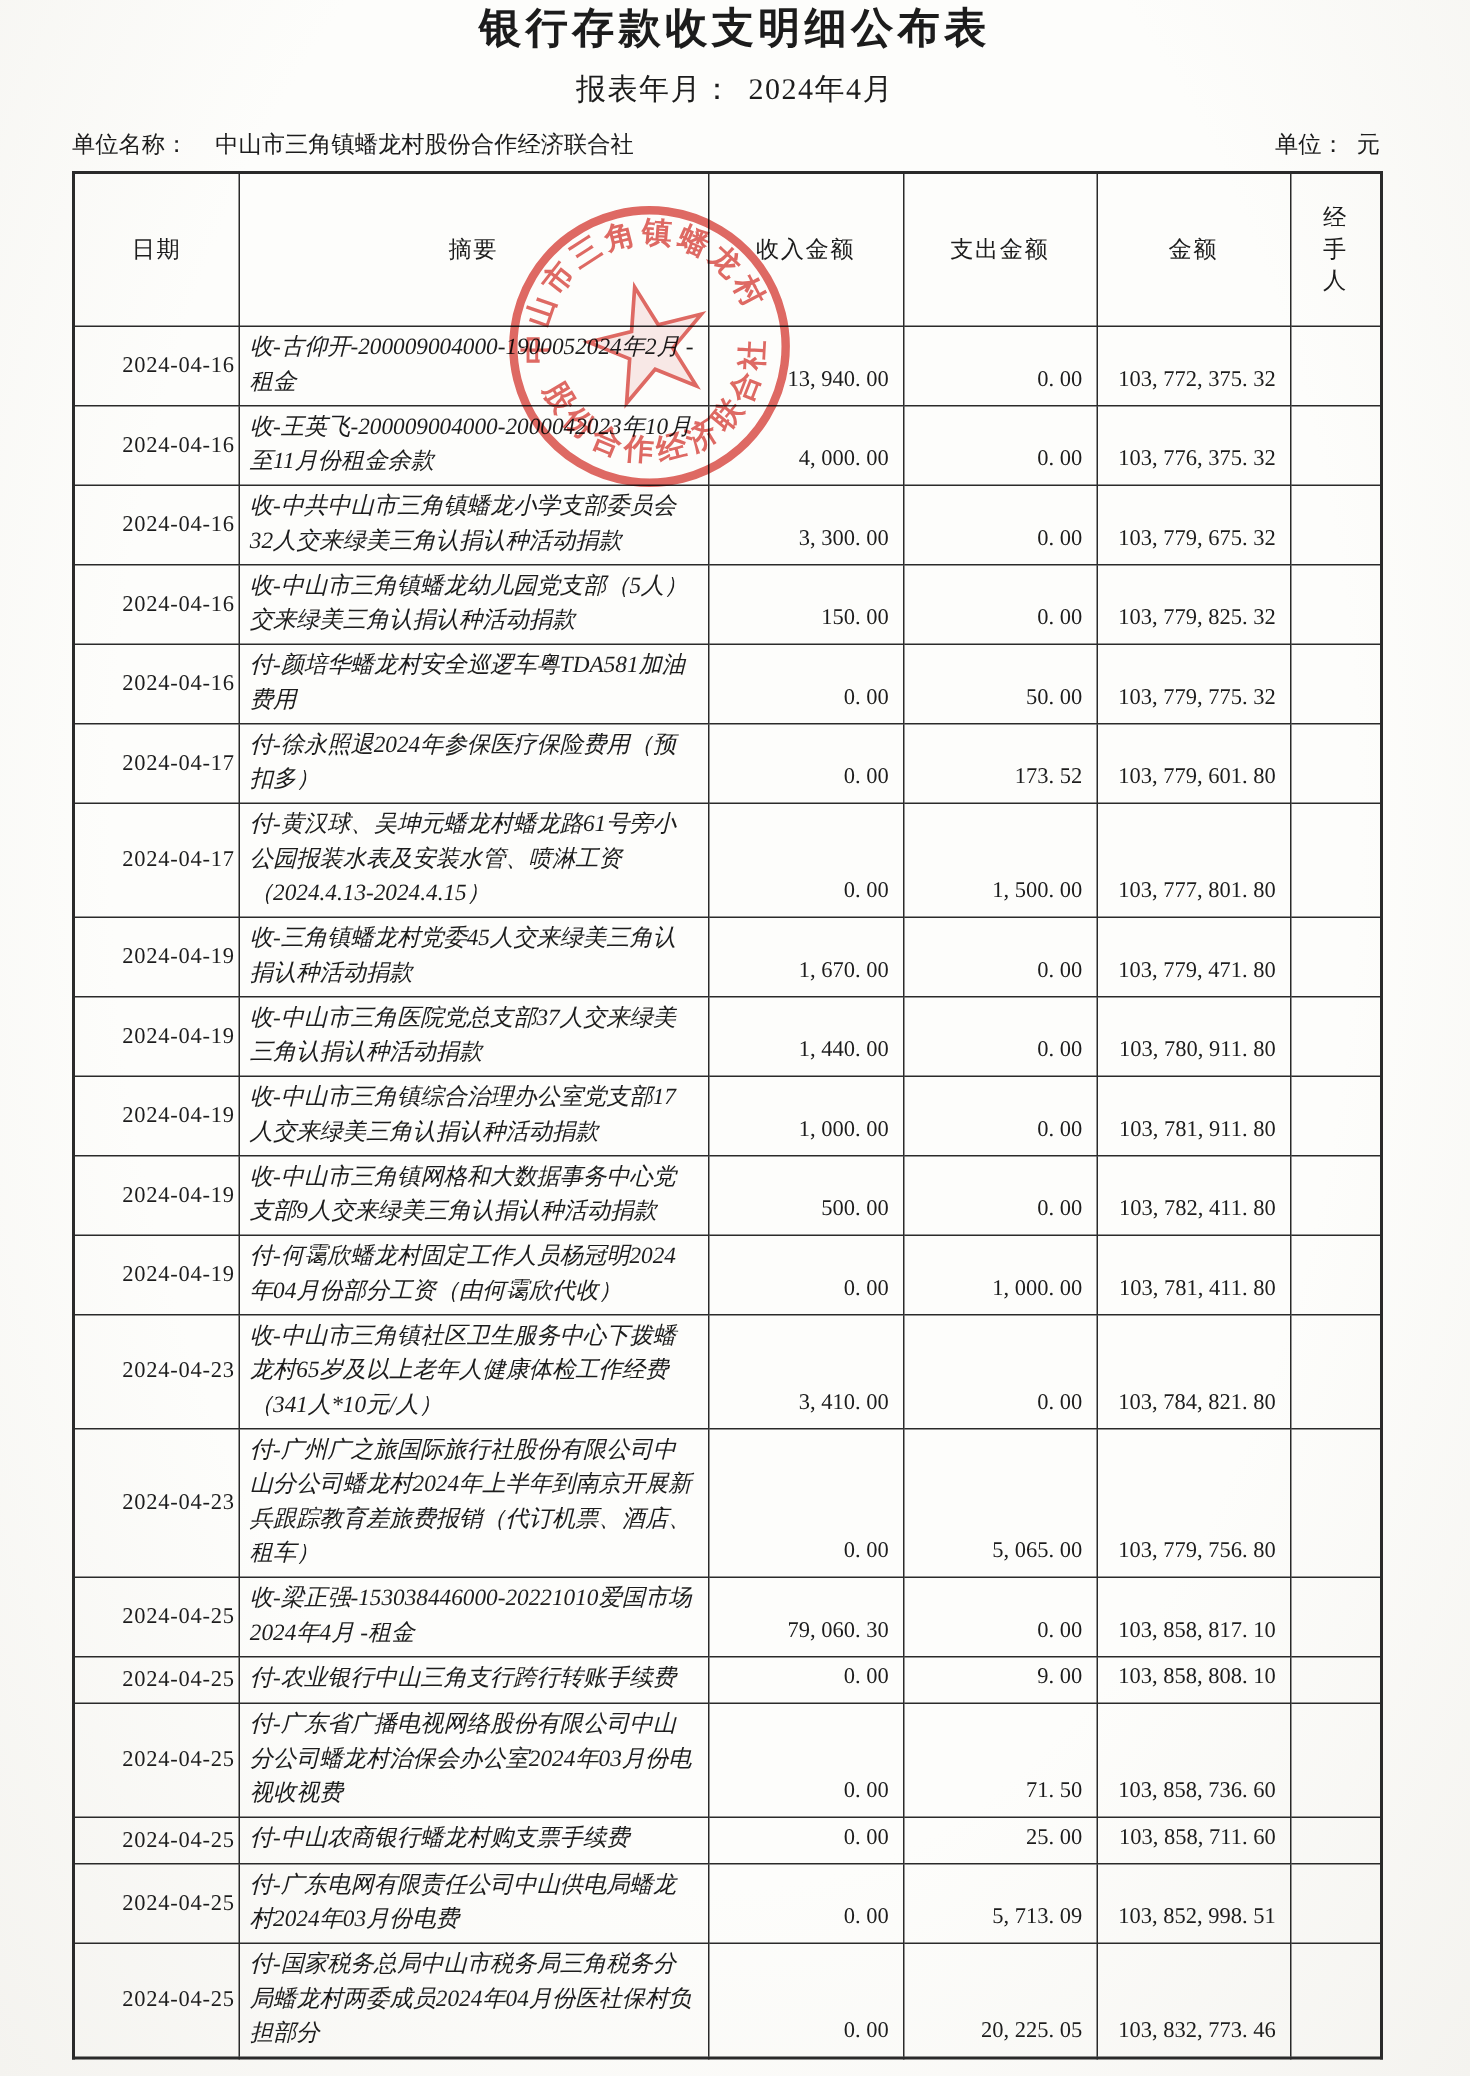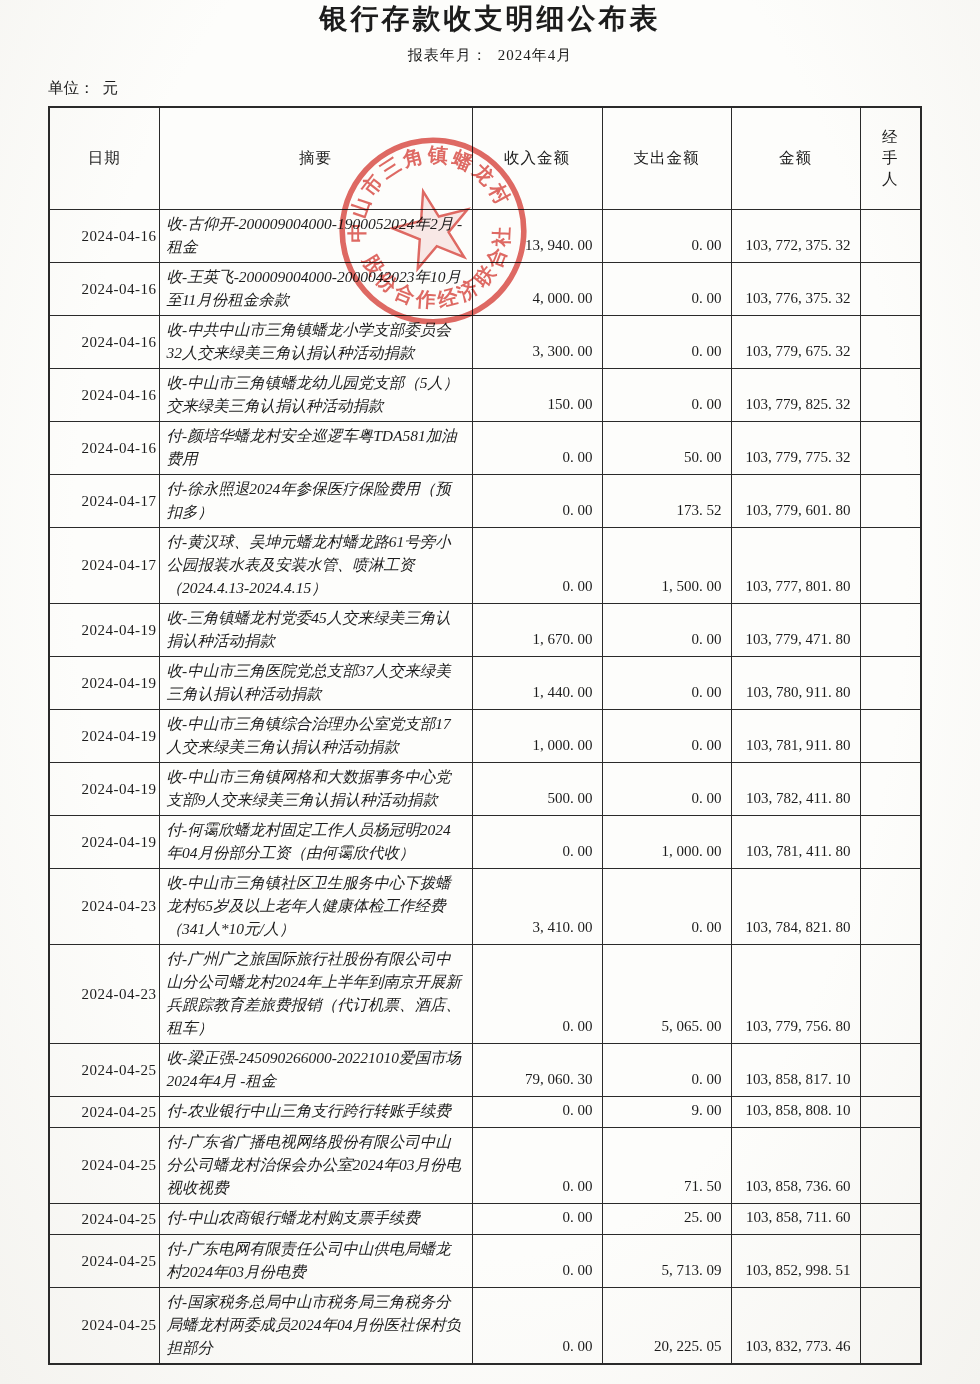--- a/index.html
+++ b/index.html
@@ -13,21 +13,21 @@
   .sheet{
     position:relative;width:980px;height:1384px;
     background:radial-gradient(ellipse at 50% 40%, #fdfdfb 60%, #f4f3ef 100%);
     overflow:hidden;
   }
   .title{
     text-align:center;
     font-size:28px;font-weight:bold;letter-spacing:3px;
   }
   .subtitle{
-    margin-top:8px;text-align:center;font-size:15px;letter-spacing:1px;
+    margin-top:8px;text-align:center;font-size:20px;letter-spacing:1px;
   }
   .subtitle .gap{display:inline-block;width:10px;}
   .meta{
     width:872px;margin:13px 0 0 48px;
     display:flex;justify-content:space-between;align-items:flex-end;
     font-size:15.5px;
   }
   .meta .left .value{margin-left:18px;}
   .meta .right .value{margin-left:8px;}
   table.ledger{
@@ -72,20 +72,21 @@
 </head>
 <body>
 
 <div class="sheet">
 
   <div class="title">银行存款收支明细公布表</div>
 
   <div class="subtitle"><span>报表年月：</span><span class="gap"></span><span>2024年4月</span></div>
 
   <div class="meta">
+    <div class="left"><span>单位名称：</span><span class="value">中山市三角镇蟠龙村股份合作经济联合社</span></div>
     <div class="right"><span>单位：</span><span class="value">元</span></div>
   </div>
 
   <table class="ledger">
     <colgroup>
       <col style="width:110px">
         <col style="width:313px">
         <col style="width:130px">
       <col style="width:129px">
         <col style="width:129px">
@@ -209,21 +210,21 @@
         <tr>
           <td class="col-date">2024-04-23</td>
           <td class="col-summary">付-广州广之旅国际旅行社股份有限公司中山分公司蟠龙村2024年上半年到南京开展新兵跟踪教育差旅费报销（代订机票、酒店、租车）</td>
           <td class="col-income">0. 00</td>
           <td class="col-expense">5, 065. 00</td>
           <td class="col-balance">103, 779, 756. 80</td>
           <td class="col-handler"></td>
         </tr>
         <tr>
           <td class="col-date">2024-04-25</td>
-          <td class="col-summary">收-梁正强-245090266000-20221010爱国市场2024年4月 -租金</td>
+          <td class="col-summary">收-梁正强-153038446000-20221010爱国市场2024年4月 -租金</td>
           <td class="col-income">79, 060. 30</td>
           <td class="col-expense">0. 00</td>
           <td class="col-balance">103, 858, 817. 10</td>
           <td class="col-handler"></td>
         </tr>
         <tr>
           <td class="col-date">2024-04-25</td>
           <td class="col-summary">付-农业银行中山三角支行跨行转账手续费</td>
           <td class="col-income">0. 00</td>
           <td class="col-expense">9. 00</td>

